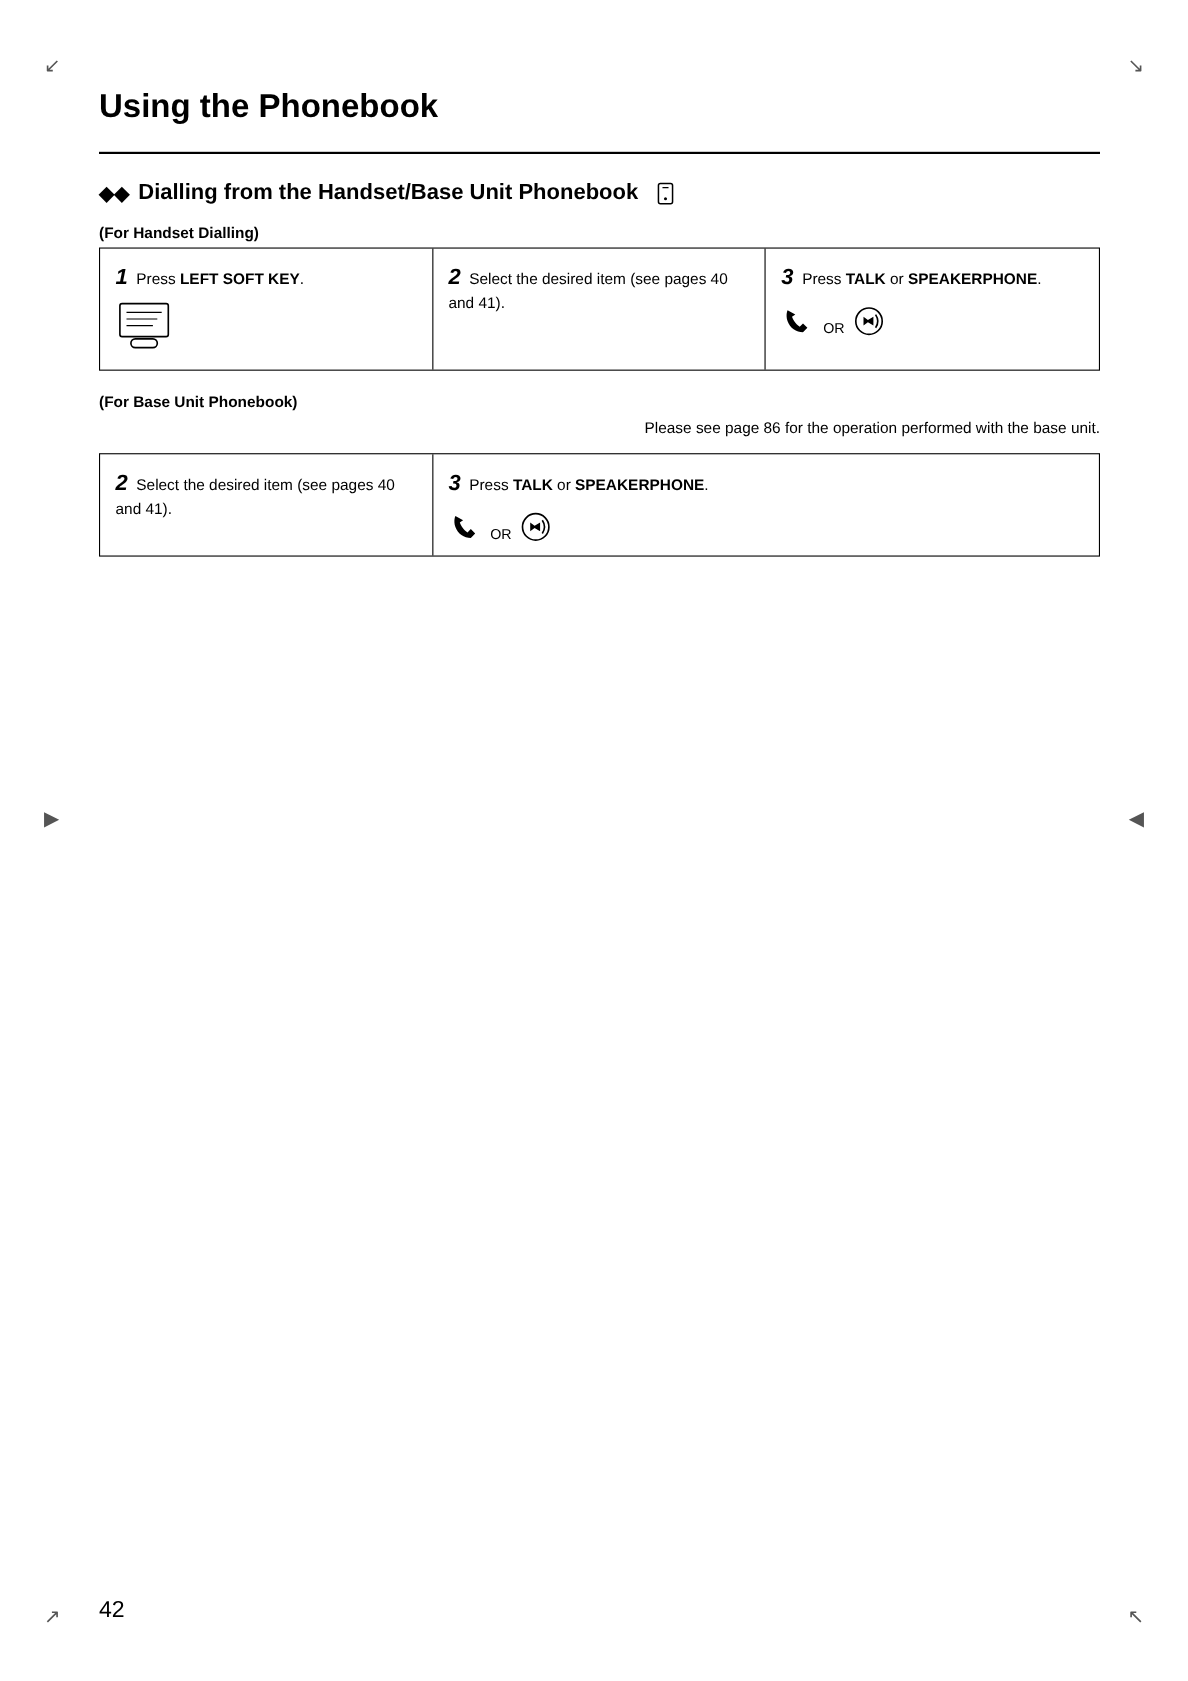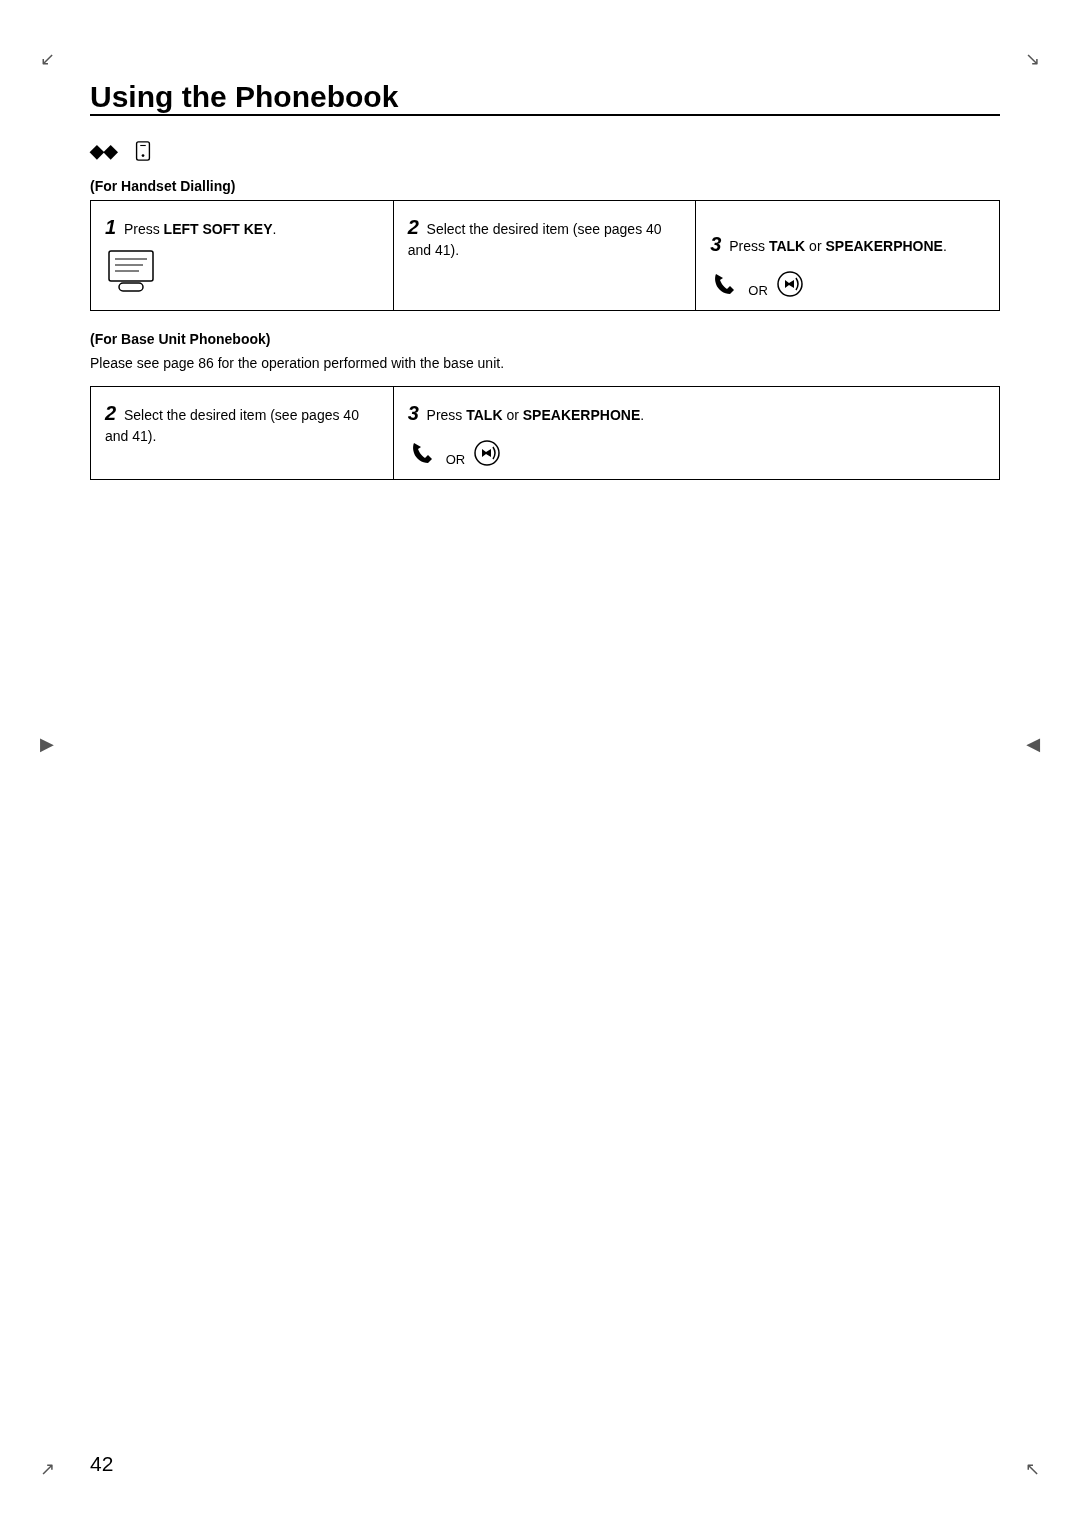--- a/index.html
+++ b/index.html
@@ -40,21 +40,21 @@
       bottom: 52px;
       left: 90px;
       font-size: 21px;
     }
 
     
     .main-title {
       font-size: 30px;
       font-weight: bold;
       border-bottom: 2px solid #000;
-      padding-bottom: 0;
+      padding-bottom: 24px;
       margin-bottom: 24px;
       margin-top: 20px;
     }
 
     
     .section-heading {
       font-size: 20px;
       font-weight: bold;
       display: flex;
       align-items: center;
@@ -93,21 +93,20 @@
 
     .step-cell {
       padding: 12px 14px;
       border-right: 1px solid #000;
       display: flex;
       flex-direction: column;
       gap: 8px;
     }
     .step-cell:last-child {
       border-right: none;
-      justify-content: flex-end;
     }
 
     .step-number {
       font-size: 20px;
       font-weight: bold;
       font-style: italic;
       display: inline;
     }
 
     .step-text {
@@ -130,38 +129,40 @@
       font-size: 13px;
       font-weight: normal;
     }
 
     
     .note-text {
       font-size: 14px;
       margin-bottom: 12px;
       margin-top: 4px;
       line-height: 1.5;
+      text-align: right;
     }
   </style>
 </head>
 <body>
 
 <div class="page">
 
   <span class="corner-mark corner-tl">↙</span>
   <span class="corner-mark corner-tr">↘</span>
   <span class="corner-mark corner-ml">▶</span>
   <span class="corner-mark corner-mr">◀</span>
   <span class="corner-mark corner-bl">↗</span>
   <span class="corner-mark corner-br">↖</span>
 
   <h1 class="main-title">Using the Phonebook</h1>
 
   <div class="section-heading">
     <span class="diamonds">◆◆</span>
+    <span>Dialling from the Handset/Base Unit Phonebook</span>
 
     <svg class="phone-icon-inline" viewBox="0 0 24 24" width="24" height="24">
       <rect x="5" y="2" width="14" height="20" rx="2" ry="2" fill="none" stroke="#000" stroke-width="1.5"></rect>
       <line x1="9" y1="6" x2="15" y2="6" stroke="#000" stroke-width="1.2"></line>
       <circle cx="12" cy="17" r="1.5" fill="#000"></circle>
     </svg>
   </div>
 
   <div class="sub-heading">(For Handset Dialling)</div>
 

